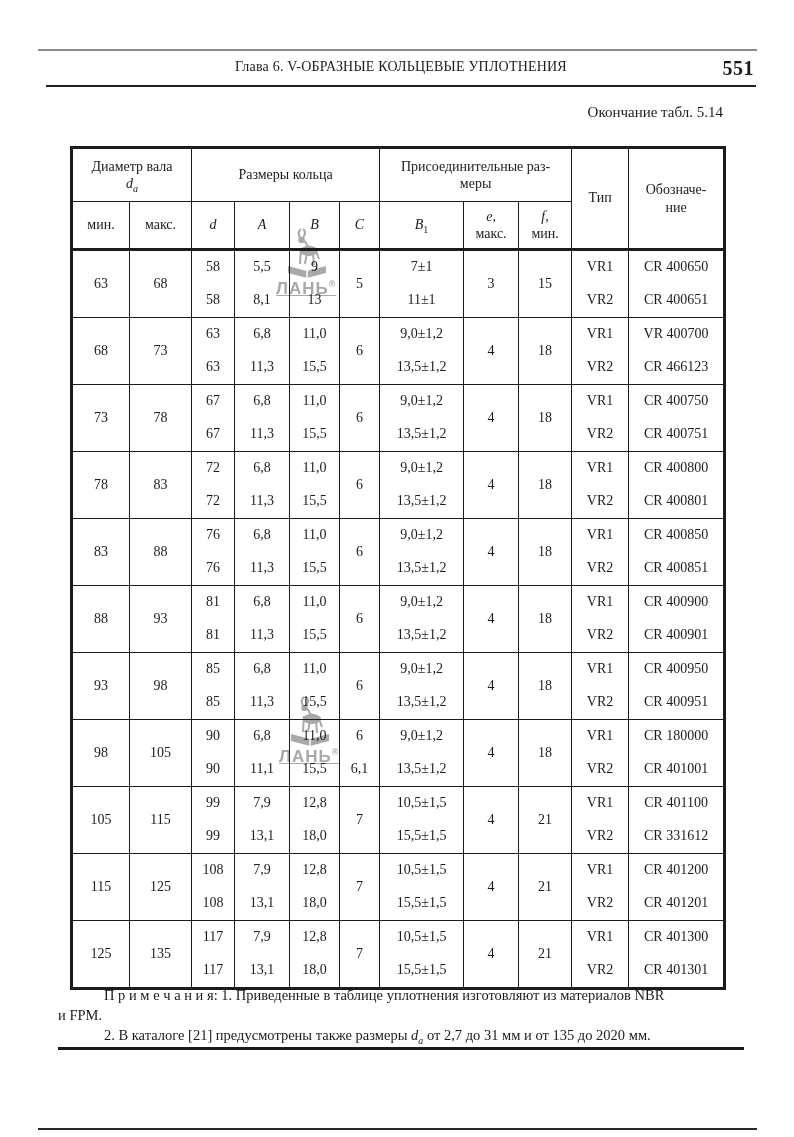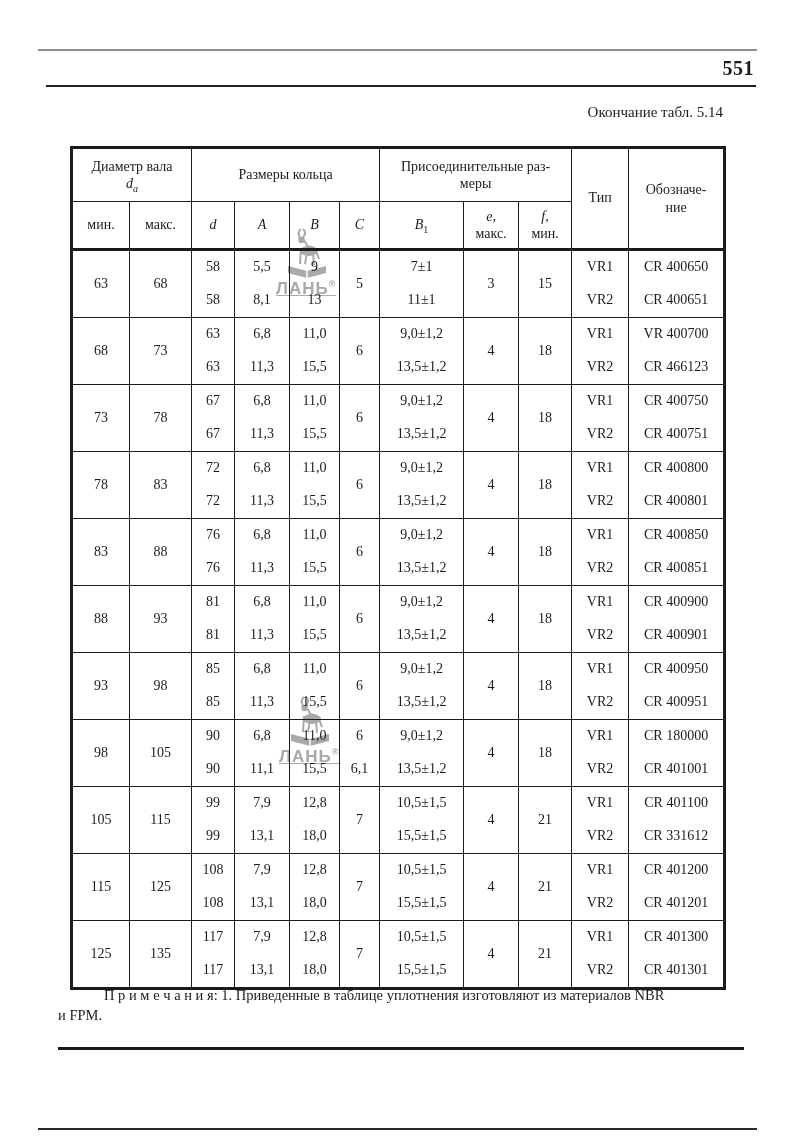--- a/index.html
+++ b/index.html
@@ -64,20 +64,21 @@
   }
   .notes p{margin:0;text-indent:46px;}
 </style>
 </head>
 <body>
 
 <div class="rule rule-top-thin"></div>
 <div class="rule rule-top-dark"></div>
 
 <div class="running-head">
+  <span>Глава 6. V-ОБРАЗНЫЕ КОЛЬЦЕВЫЕ УПЛОТНЕНИЯ</span>
   <span class="pagenum">551</span>
 </div>
 
 <div class="table-caption">Окончание табл. 5.14</div>
 
 <div class="watermark wm-1">
   <svg width="62" height="52" viewBox="0 0 62 52">
     <g stroke="#a9a9a9" fill="none" stroke-width="2">
       <path d="M24 10 q-3 -6 1 -9"></path>
       <path d="M27 10 q4 -6 0 -9"></path>
@@ -391,16 +392,17 @@
         <td>18,0</td>
         <td>15,5±1,5</td>
         <td>VR2</td>
         <td>CR 401301</td>
       </tr>
     </tbody>
 </table>
 
 <div class="notes">
   <p><span>П р и м е ч а н и я</span><span>: 1. Приведенные в таблице уплотнения изготовляют из материалов NBR</span><br><span>и FPM.</span></p>
+  <p><span>2. В каталоге [21] предусмотрены также размеры </span><span class="var">d</span><sub class="var">a</sub><span> от 2,7 до 31 мм и от 135 до 2020 мм.</span></p>
 </div>
 
 <div class="rule rule-notes-bottom"></div>
 <div class="rule rule-page-bottom"></div>
 
 </body></html>

